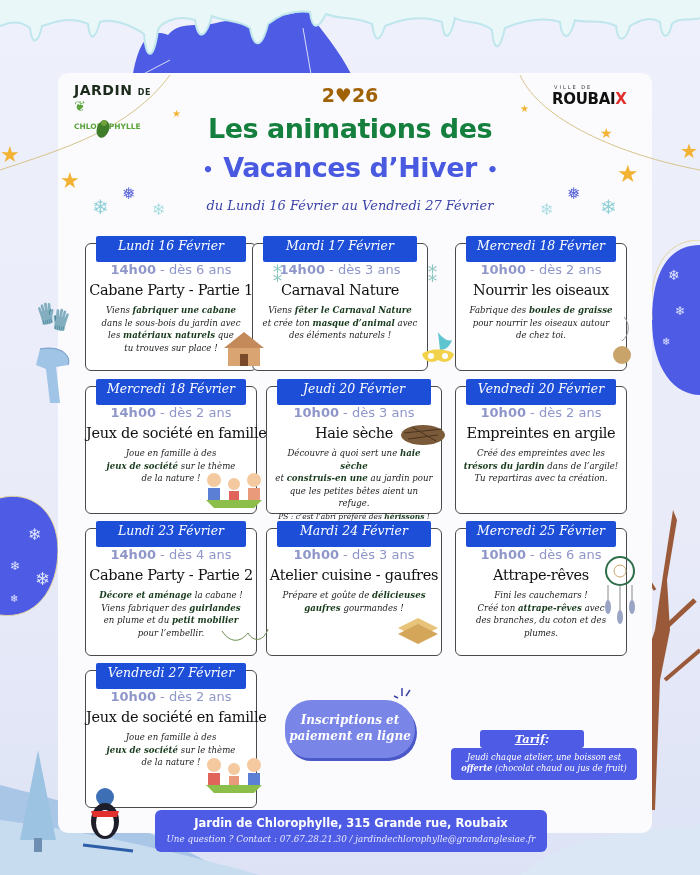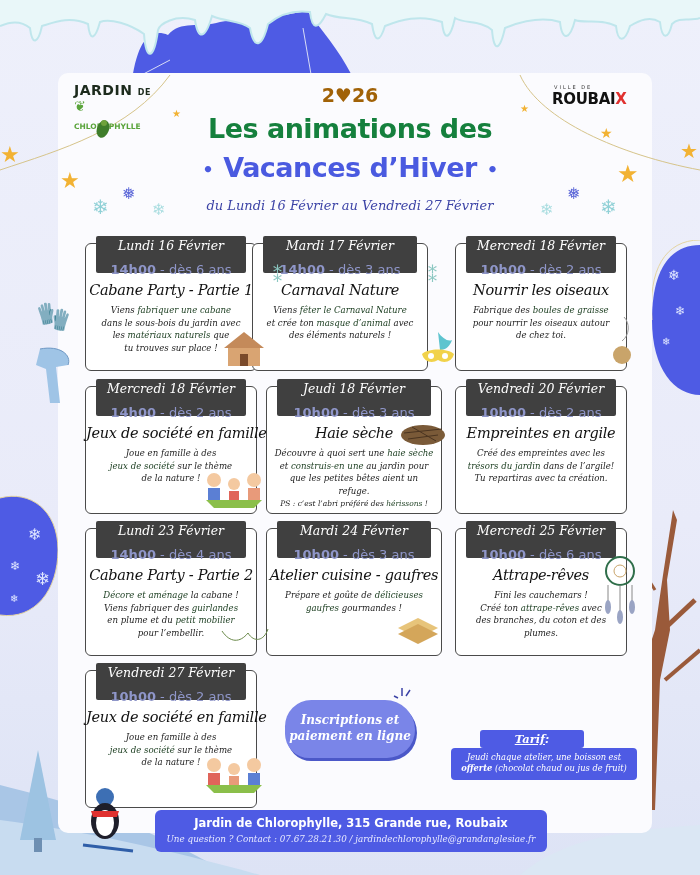--- a/index.html
+++ b/index.html
@@ -35,40 +35,40 @@
   .title2 { position: absolute; left: 0; width: 700px; top: 152px; text-align: center; font-family: "DejaVu Sans", sans-serif; font-weight: bold; font-size: 27px; color: #4a5ae0; letter-spacing: -0.5px; }
   .title2 .dot { color: #4a5ae0; font-size: 18px; vertical-align: middle; margin: 0 10px; }
   .dates { position: absolute; left: 0; width: 700px; top: 198px; text-align: center; font-family: "DejaVu Serif", serif; font-style: italic; font-size: 13px; color: #3c43a6; }
 
   .card {
     position: absolute; width: 172px; height: 128px;
     border: 1.5px solid #4a4a4a; border-radius: 6px;
     background: #ffffff;
   }
   .card .day {
-    position: absolute; top: -8px; left: 10px; right: 10px; height: 37px;
-    background: #404040; color: #fff; text-align: center;
+    position: absolute; top: -8px; left: 10px; right: 10px; height: 26px;
+    background: #1d4ed8; color: #fff; text-align: center;
     font-family: "DejaVu Serif", serif; font-style: italic; font-size: 12.5px; line-height: 20px;
     border-radius: 2px;
   }
   .card .time {
     position: absolute; top: 18px; left: 0; right: 0; text-align: center;
     font-family: "DejaVu Sans", sans-serif; font-size: 13px; color: #8f96c9;
   }
   .card .time b { font-weight: bold; color: #8f96c9; }
   .card .name {
     position: absolute; top: 38px; left: 0; right: 0; text-align: center;
-    font-family: "DejaVu Serif", serif; font-style: italic; font-size: 14.5px; color: #111; white-space: nowrap;
+    font-family: "DejaVu Serif", serif; font-size: 14.5px; color: #111; white-space: nowrap;
     letter-spacing: -0.3px;
   }
   .card .desc {
     position: absolute; top: 60px; left: 6px; right: 6px; text-align: center;
     font-family: "DejaVu Serif", serif; font-style: italic; font-size: 8.6px; line-height: 12.5px; color: #222;
   }
-  .card .desc b { font-weight: normal; color: #173a1c; font-style: italic; }
+  .card .desc b { font-weight: bold; color: #173a1c; font-style: italic; }
   .card .desc .ps { font-size: 7.5px; }
 
   .deco { position: absolute; }
 
   .cta {
     position: absolute; left: 285px; top: 700px; width: 130px; height: 58px;
     background: #7a85e8; border-radius: 28px 32px 30px 26px;
     color: #fff; text-align: center; font-family: "DejaVu Serif", serif; font-style: italic; font-weight: bold;
     font-size: 12px; line-height: 16px; padding-top: 12px;
     box-shadow: 2px 3px 0 #4b58c8;
@@ -205,21 +205,21 @@
       <div class="name">Nourrir les oiseaux</div>
       <div class="desc">Fabrique des <b>boules de graisse</b><br>pour nourrir les oiseaux autour<br>de chez toi.</div>
     </div>
     <div class="card" style="left: 85px; top: 386px;">
       <div class="day">Mercredi 18 Février</div>
       <div class="time"><b>14h00</b><span> - dès 2 ans</span></div>
       <div class="name">Jeux de société en famille</div>
       <div class="desc">Joue en famille à des<br><b>jeux de société</b> sur le thème<br>de la nature !</div>
     </div>
     <div class="card" style="left: 266px; top: 386px; width: 176px;">
-      <div class="day">Jeudi 18 Février</div>
+      <div class="day">Jeudi 20 Février</div>
       <div class="time"><b>10h00</b><span> - dès 3 ans</span></div>
       <div class="name">Haie sèche</div>
       <div class="desc">Découvre à quoi sert une <b>haie sèche</b><br>et <b>construis-en une</b> au jardin pour<br>que les petites bêtes aient un refuge.<br><span class="ps">PS : c’est l’abri préféré des <b>hérissons</b> !</span></div>
     </div>
     <div class="card" style="left: 455px; top: 386px;">
       <div class="day">Vendredi 20 Février</div>
       <div class="time"><b>10h00</b><span> - dès 2 ans</span></div>
       <div class="name">Empreintes en argile</div>
       <div class="desc">Créé des empreintes avec les<br><b>trésors du jardin</b> dans de l’argile!<br>Tu repartiras avec ta création.</div>
     </div>

